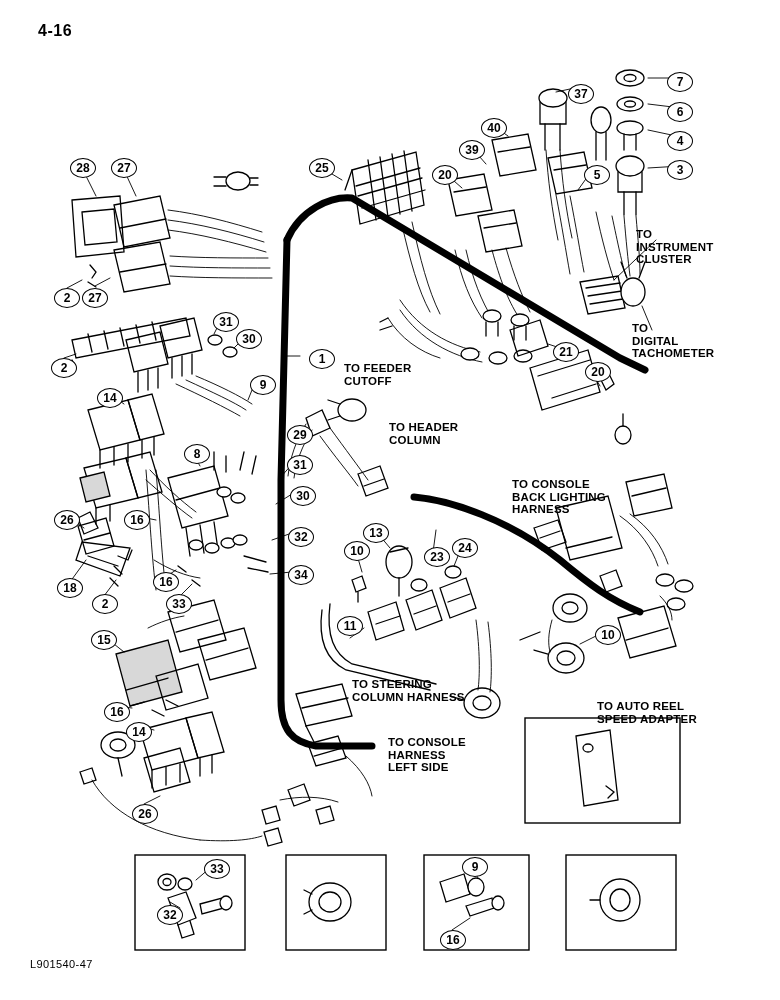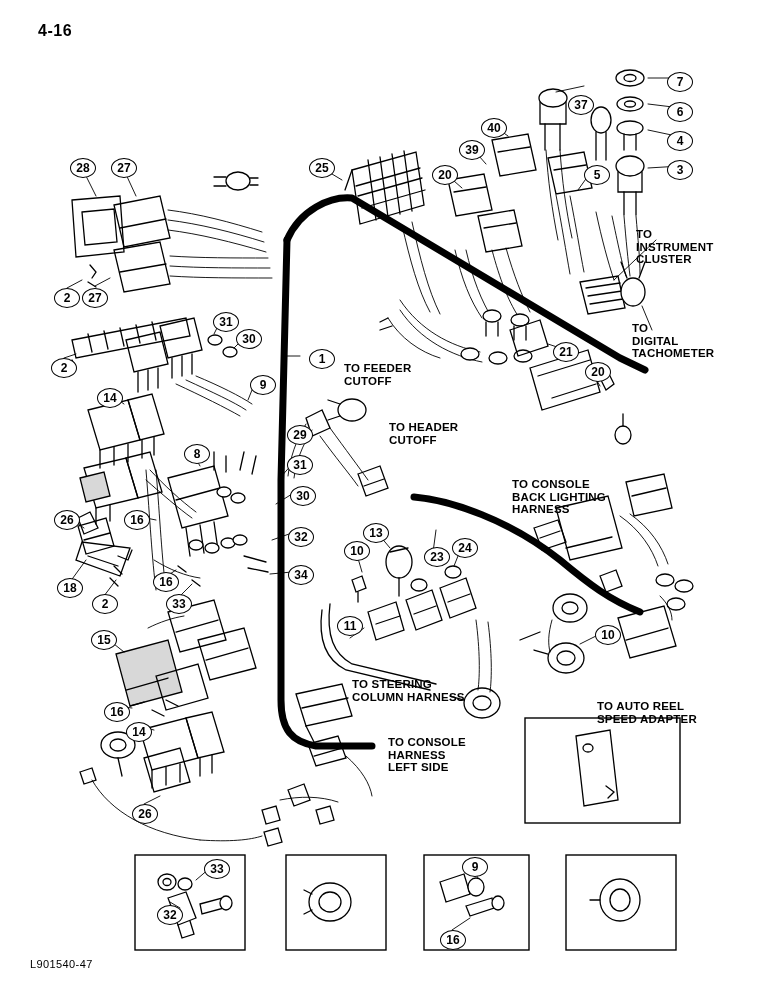--- a/index.html
+++ b/index.html
@@ -455,37 +455,37 @@
 
   <div class="lbl" style="left:636px; top:228px;">TO
 INSTRUMENT
 CLUSTER</div>
   <div class="lbl" style="left:632px; top:322px;">TO
 DIGITAL
 TACHOMETER</div>
   <div class="lbl" style="left:344px; top:362px;">TO FEEDER
 CUTOFF</div>
   <div class="lbl" style="left:389px; top:421px;">TO HEADER
-CUTOFF</div>
+COLUMN</div>
   <div class="lbl" style="left:512px; top:478px;">TO CONSOLE
 BACK LIGHTING
 HARNESS</div>
   <div class="lbl" style="left:352px; top:678px;">TO STEERING
 COLUMN HARNESS</div>
   <div class="lbl" style="left:388px; top:736px;">TO CONSOLE
 HARNESS
 LEFT SIDE</div>
   <div class="lbl" style="left:597px; top:700px;">TO AUTO REEL
 SPEED ADAPTER</div>
 
   <div class="callout" style="left:667px; top:72px;">7</div>
   <div class="callout" style="left:667px; top:102px;">6</div>
   <div class="callout" style="left:667px; top:131px;">4</div>
   <div class="callout" style="left:667px; top:160px;">3</div>
-  <div class="callout" style="left:568px; top:95px;">37</div>
+  <div class="callout" style="left:568px; top:84px;">37</div>
   <div class="callout" style="left:481px; top:118px;">40</div>
   <div class="callout" style="left:459px; top:140px;">39</div>
   <div class="callout" style="left:584px; top:165px;">5</div>
   <div class="callout" style="left:432px; top:165px;">20</div>
   <div class="callout" style="left:309px; top:158px;">25</div>
   <div class="callout" style="left:70px;  top:158px;">28</div>
   <div class="callout" style="left:111px; top:158px;">27</div>
   <div class="callout" style="left:54px;  top:288px;">2</div>
   <div class="callout" style="left:82px;  top:288px;">27</div>
   <div class="callout" style="left:213px; top:312px;">31</div>

